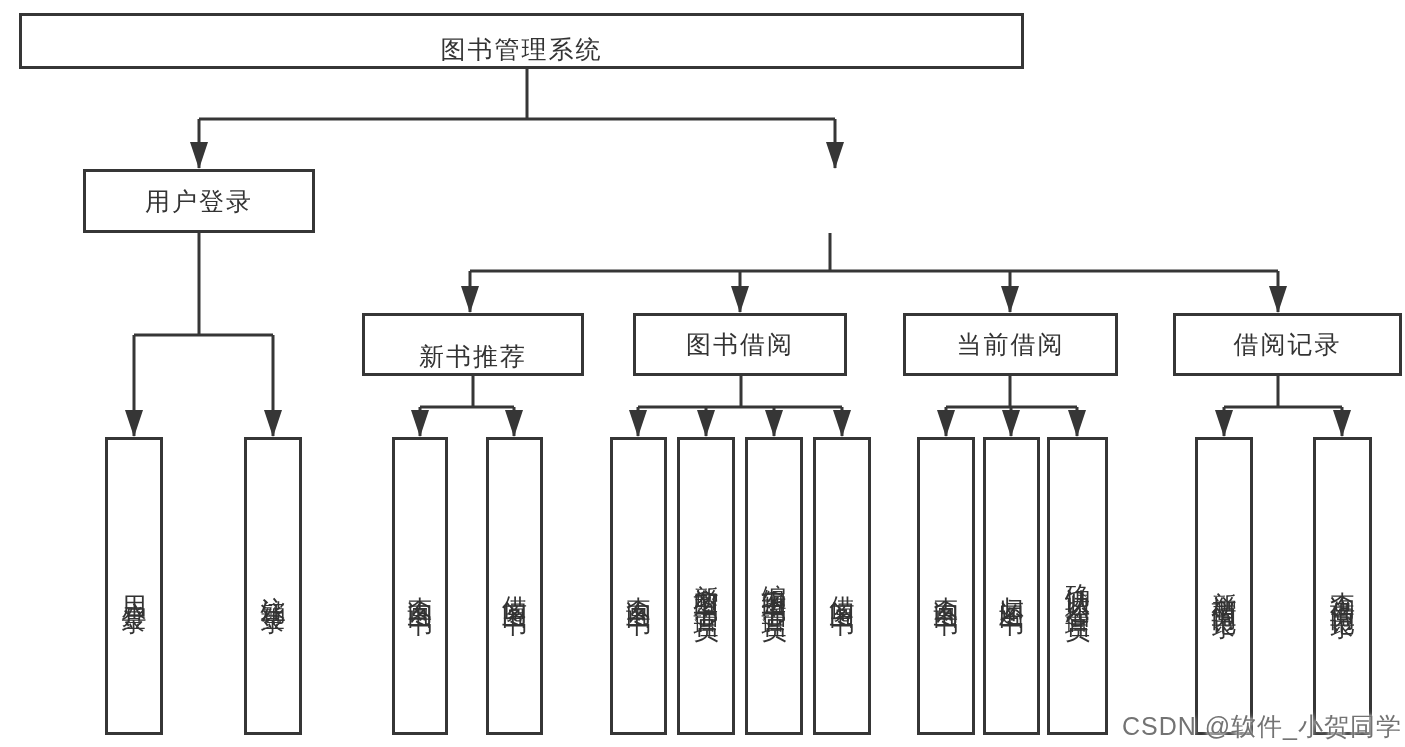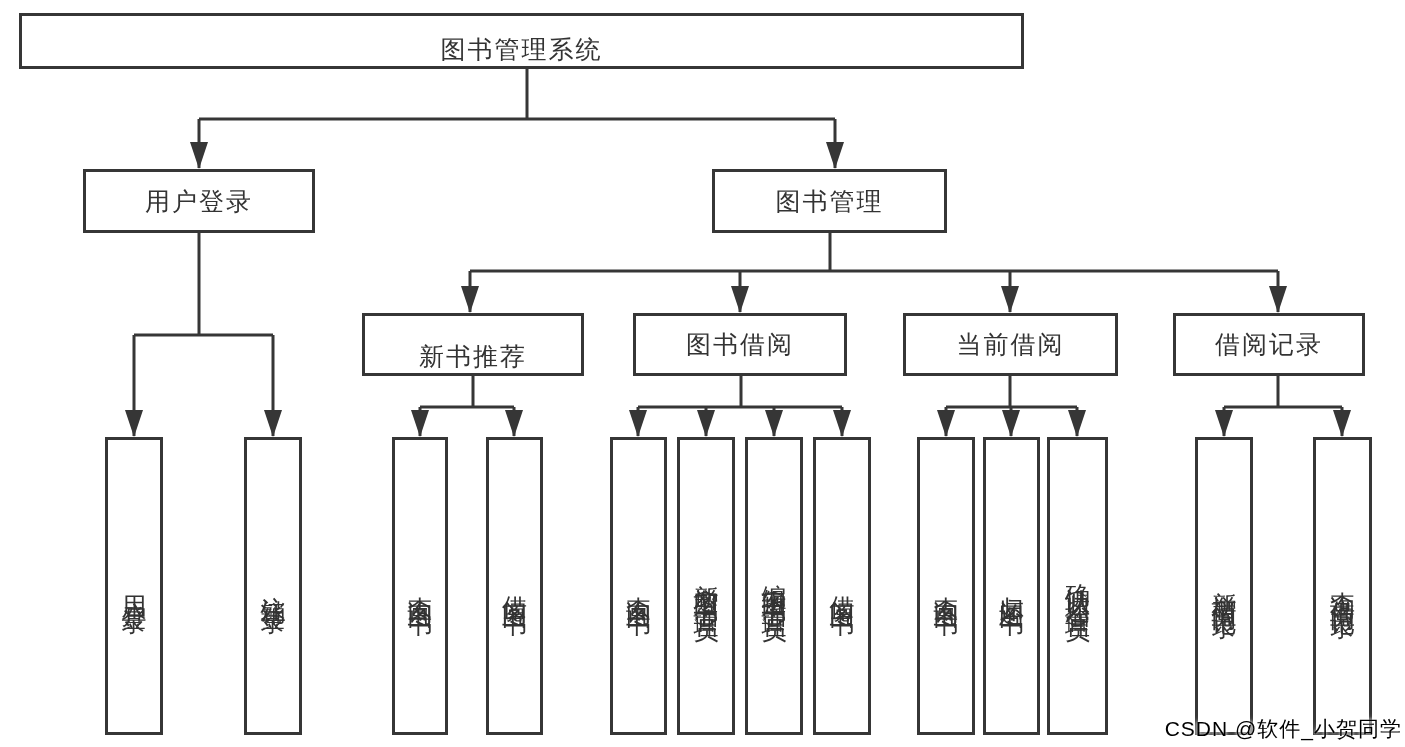--- a/index.html
+++ b/index.html
@@ -44,23 +44,23 @@
     font-size: 25px;
     letter-spacing: 5px;
     color: #333333;
     line-height: 1;
   }
   #watermark {
     position: absolute;
     right: 3px;
     bottom: 4px;
     z-index: 3;
-    font-size: 21px;
+    font-size: 25px;
     letter-spacing: 1px;
-    color: #000000;
+    color: #737373;
     text-shadow: 0 0 3px #ffffff, 0 0 6px #ffffff;
     white-space: nowrap;
   }
 </style>
 </head>
 <body>
 
 <div id="stage">
 
   <svg id="connectors" width="1405" height="747" viewBox="0 0 1405 747">
@@ -103,34 +103,31 @@
     </g>
   </svg>
 
   <div class="node node-h" style="left:19px; top:13px; width:1005px; height:56px;align-items:flex-end;">
     <span class="label">图书管理系统</span>
   </div>
 
   <div class="node node-h" style="left:83px; top:169px; width:232px; height:64px;">
     <span class="label">用户登录</span>
   </div>
-  <div class="node node-h" style="left:712px; top:169px; width:235px; height:64px;">
-    <span class="label">图书管理</span>
-  </div>
 
   <div class="node node-h" style="left:362px; top:313px; width:222px; height:63px;align-items:flex-end;">
     <span class="label">新书推荐</span>
   </div>
   <div class="node node-h" style="left:633px; top:313px; width:214px; height:63px;">
     <span class="label">图书借阅</span>
   </div>
   <div class="node node-h" style="left:903px; top:313px; width:215px; height:63px;align-items:center;">
     <span class="label">当前借阅</span>
   </div>
-  <div class="node node-h" style="left:1173px; top:313px; width:192px; height:63px;">
+  <div class="node node-h" style="left:1173px; top:313px; width:229px; height:63px;">
     <span class="label">借阅记录</span>
   </div>
 
   <div class="node node-v" style="left:105px; top:437px; width:58px; height:298px;">
     <span class="label">用户登录</span>
   </div>
   <div class="node node-v" style="left:244px; top:437px; width:58px; height:298px;">
     <span class="label">注销登录</span>
   </div>
 

